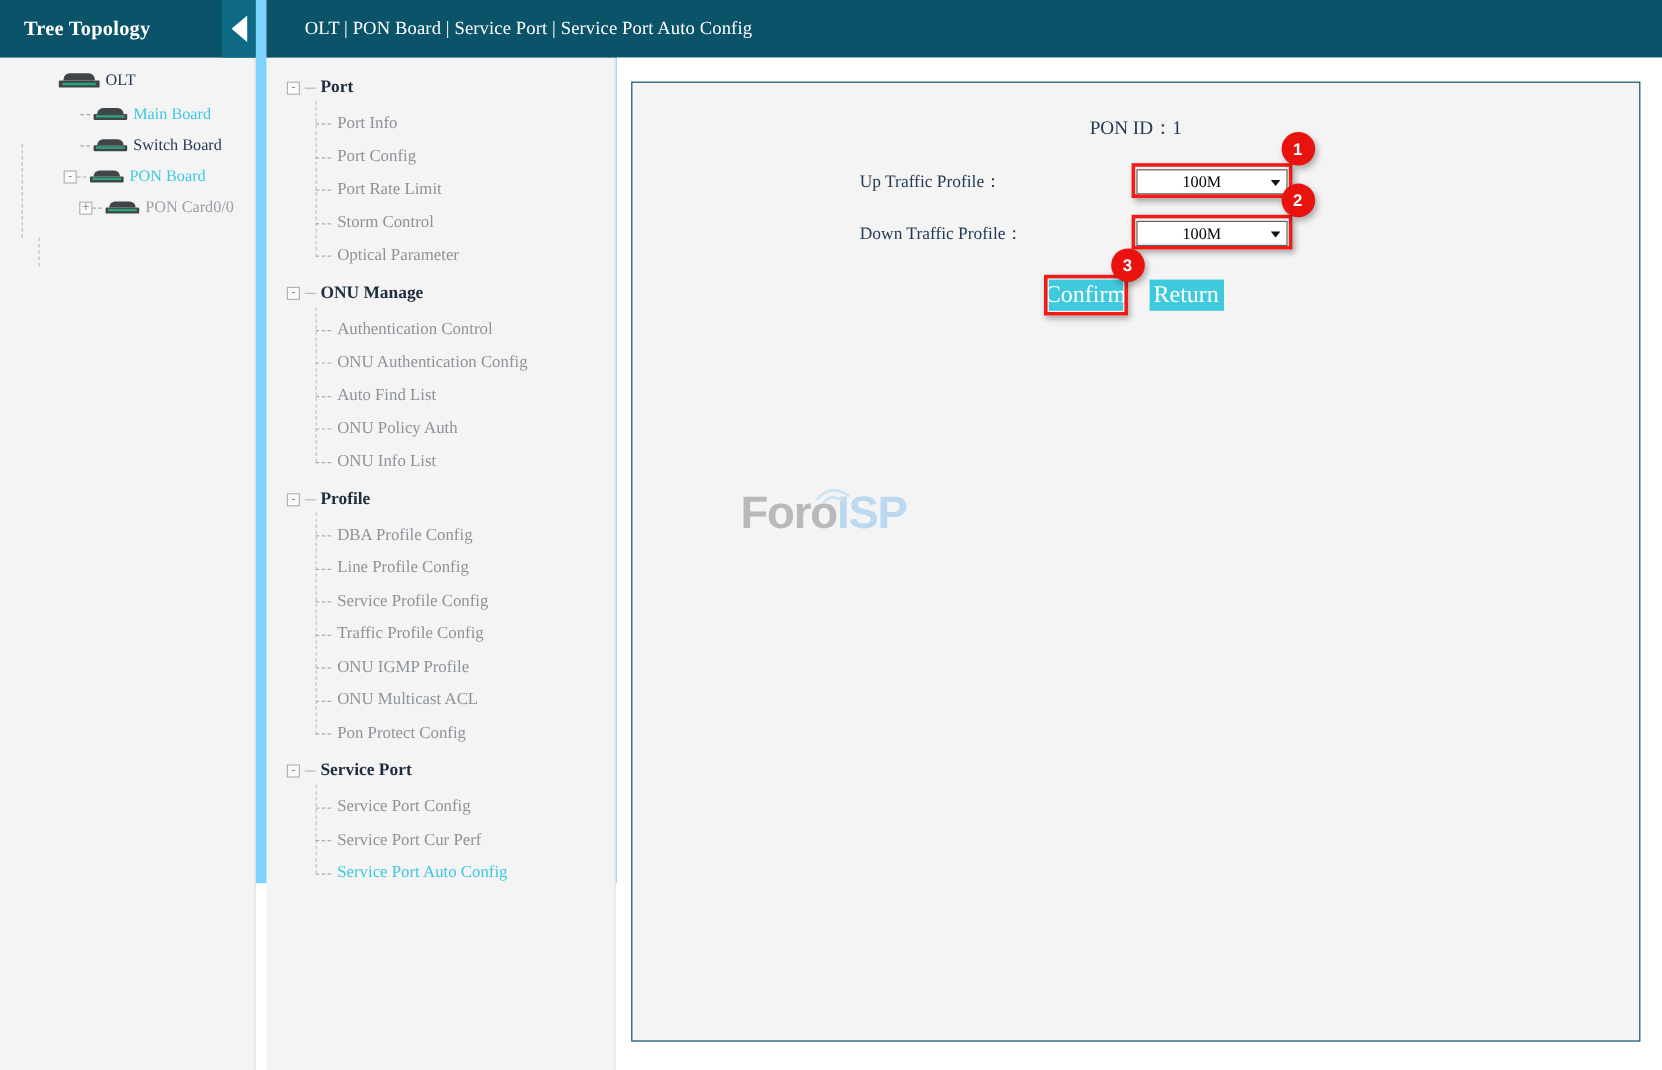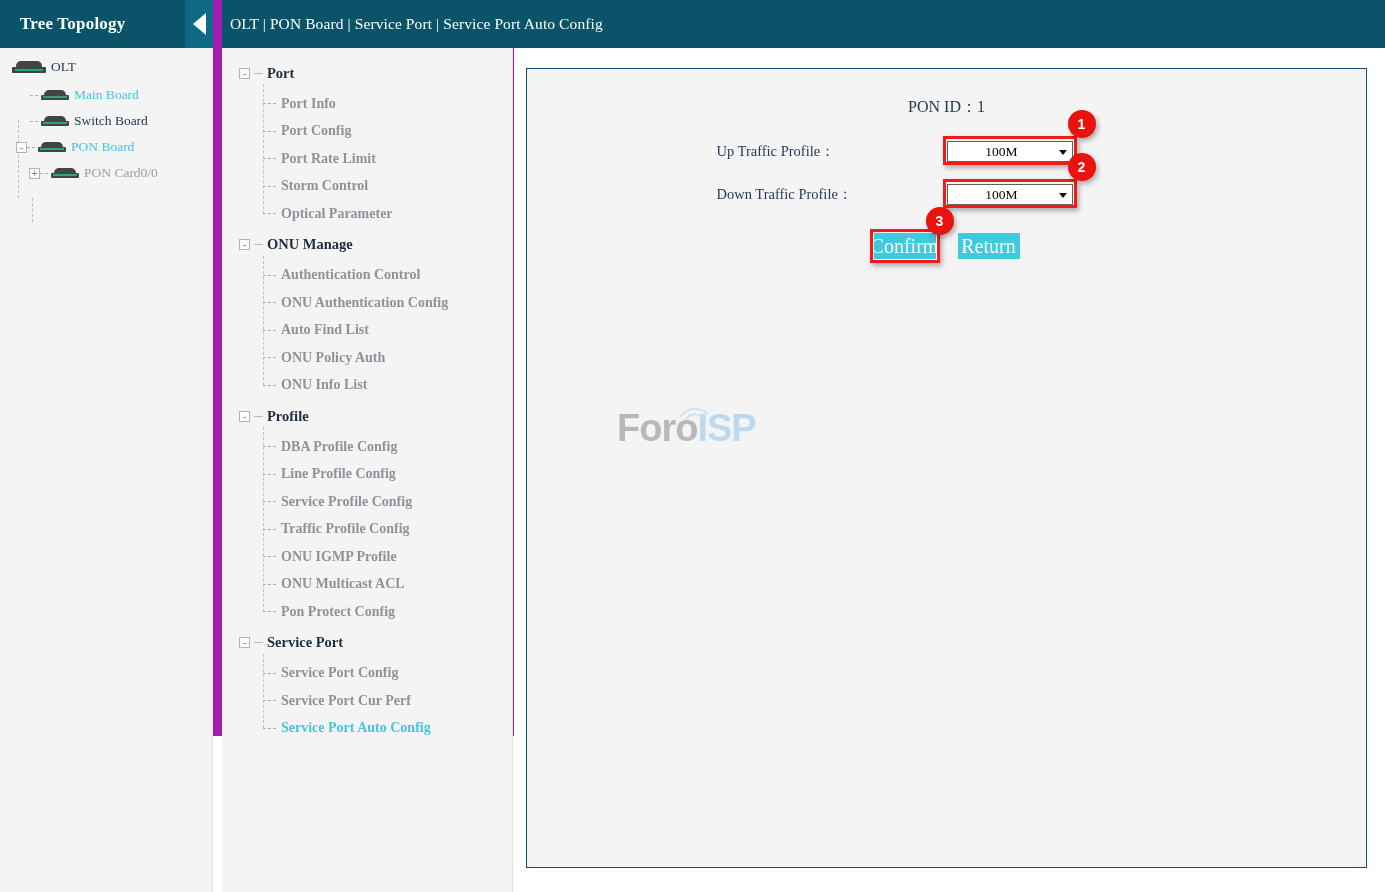--- a/index.html
+++ b/index.html
@@ -3,21 +3,21 @@
 <meta charset="utf-8">
 <style>
   * { box-sizing: border-box; }
   html, body {
     margin: 0; padding: 0;
     width: 1385px; height: 892px;
     background: #ffffff;
     font-family: "Liberation Serif", "DejaVu Serif", serif;
     overflow: hidden;
   }
-  #app { position: relative; width: 1385px; height: 736px; background: #a21caf; }
+  #app { position: relative; width: 1385px; height: 736px; background: #7dd3fc; }
 
   
   #tree-panel {
     position: absolute; left: 0; top: 0;
     width: 213px; height: 892px;
     background: #f4f4f5;
     border-right: 1px solid #e2e2e2;
   }
   #tree-header {
     position: relative;
@@ -38,21 +38,21 @@
     background: #0e6a84;
     display: flex; align-items: center; justify-content: center;
     cursor: pointer;
   }
   #collapse-btn .tri {
     width: 0; height: 0;
     border-top: 11px solid transparent;
     border-bottom: 11px solid transparent;
     border-right: 13px solid #ffffff;
   }
-  #tree-body { position: relative; padding-top: 6px; }
+  #tree-body { position: relative; padding-top: 6px; padding-left: 37px; }
 
   .tnode { position: relative; display: flex; align-items: center; height: 26px; }
   .tnode .tlabel { font-size: 13.5px; white-space: nowrap; }
   .tnode .tlabel.link { color: #3ec8e0; }
   .tnode .tlabel.dark { color: #243b53; }
   .tnode .tlabel.muted { color: #9aa0a6; }
 
   
   .dev {
     position: relative; display: inline-block;
@@ -117,32 +117,32 @@
     border-left: 1px dashed #bfc3c7;
   }
   .mitem {
     position: relative; display: flex; align-items: center;
     height: 27.5px; padding-left: 41px; cursor: pointer;
   }
   .mitem .hdash {
     display: inline-block; width: 13px; border-top: 1px dashed #a9aeb3;
     margin-right: 5px; flex: 0 0 auto;
   }
-  .mitem .mlabel { font-size: 14px; color: #8d9398; white-space: nowrap; font-weight: bold; }
+  .mitem .mlabel { font-size: 14px; color: #8d9398; white-space: nowrap; }
   .mitem.active .mlabel { color: #3ec8e0; }
 
   
   #topbar {
     position: absolute; left: 222px; top: 0;
     width: 1163px; height: 48px;
     background: #0b5369;
     display: flex; align-items: center;
   }
   #topbar .crumb {
-    color: #ffffff; font-size: 15.5px; margin-left: 8px; letter-spacing: .1px;
+    color: #ffffff; font-size: 15.5px; margin-left: 32px; letter-spacing: .1px;
   }
 
   
   #content-wrap {
     position: absolute; left: 514px; top: 48px;
     width: 871px; height: 844px;
     background: #ffffff;
   }
   #content-panel {
     position: absolute; left: 12px; top: 20px;

